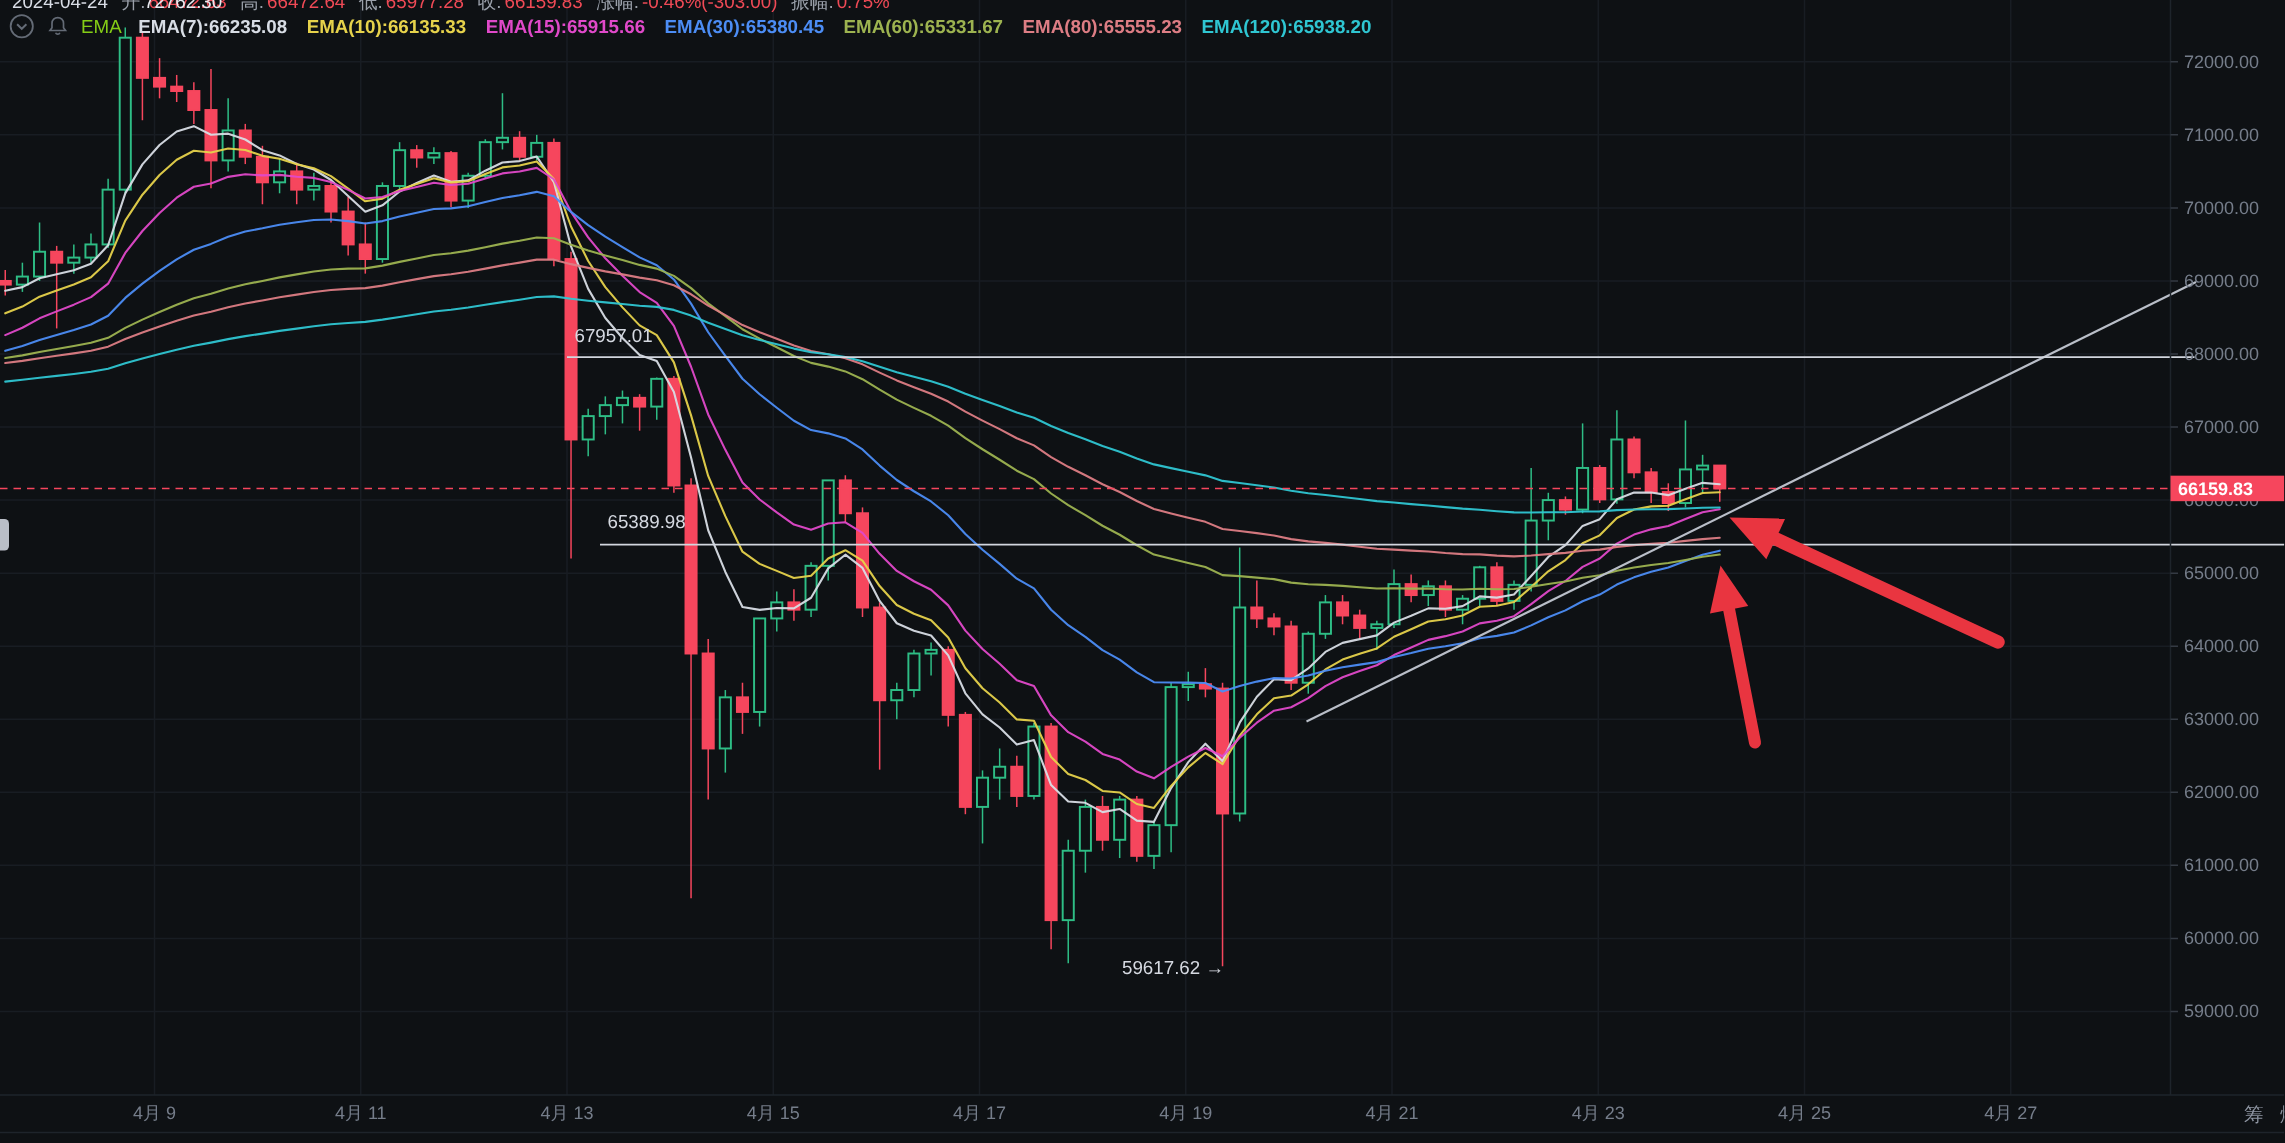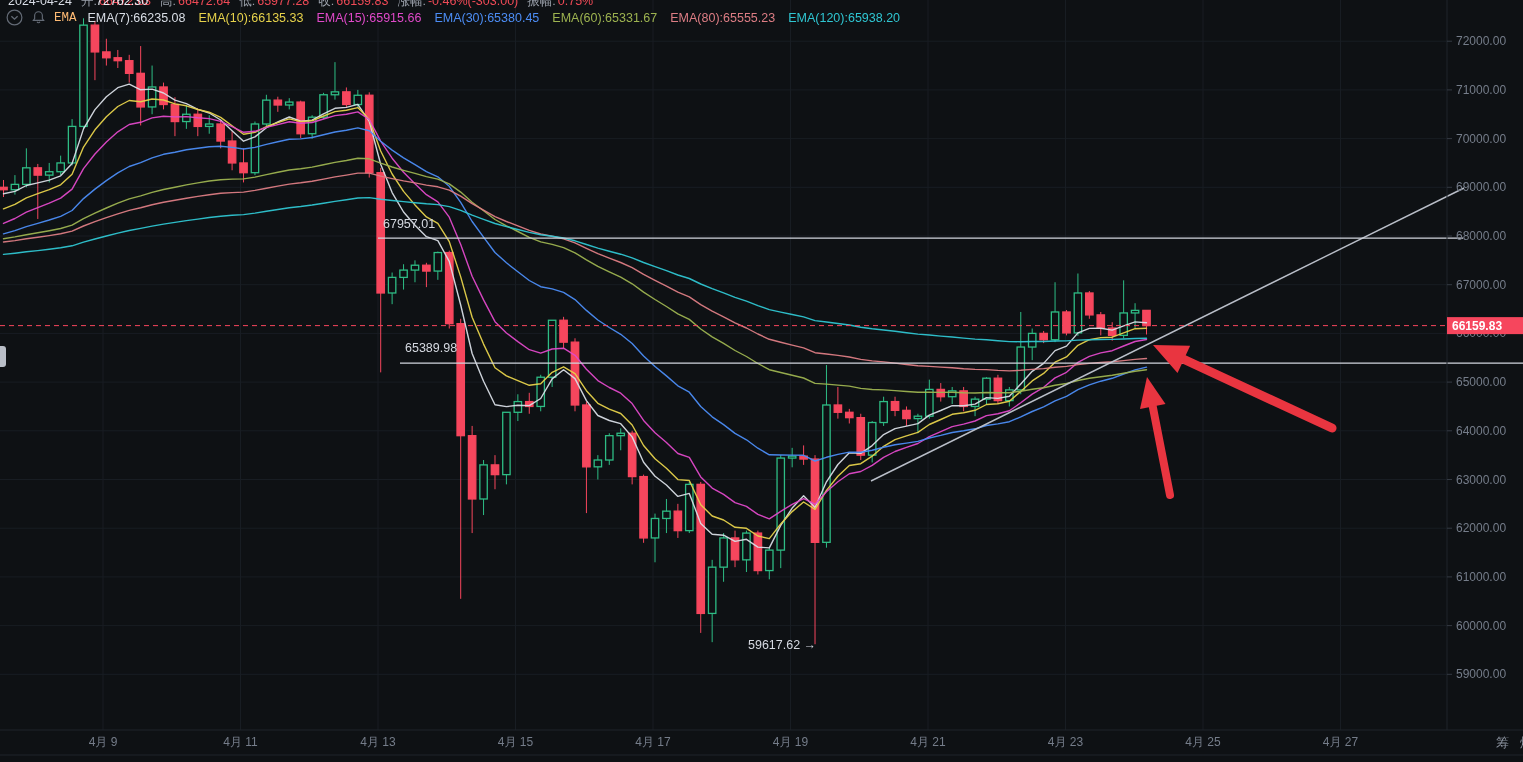--- a/index.html
+++ b/index.html
@@ -8,22 +8,22 @@
   #chart{position:absolute;left:0;top:0;z-index:1;}
   svg text{font-family:"Liberation Sans",sans-serif;}
   .row1{position:absolute;left:8px;top:-6px;z-index:5;display:flex;gap:9px;white-space:nowrap;
     font-size:12.5px;line-height:14px;}
   .row1 .date{color:#d9dde6;}
   .row1 .lbl{color:#9aa0aa;margin-right:2px;}
   .row1 .val{color:#ef4a56;}
   .ghost{position:absolute;left:96px;top:-6px;z-index:6;color:#e8ebf2;font-size:12.5px;line-height:14px;}
   .row2{position:absolute;left:6px;top:9px;z-index:5;display:flex;align-items:center;gap:7px;
     font-size:12.5px;white-space:nowrap;}
-  .ema-name{color:#fdba74;margin-right:4px;font-family:Liberation Mono, monospace;}
-  .ema-item{font-weight:400;margin-right:13px;}
+  .ema-name{color:#84cc16;margin-right:4px;}
+  .ema-item{font-weight:700;margin-right:13px;}
   .icon{display:inline-flex;align-items:center;justify-content:center;width:17px;height:17px;}
   .left-tab{position:absolute;left:0;top:346px;width:6px;height:21px;background:#b9bec7;
     border-radius:0 3px 3px 0;z-index:4;}
   .bottom-right{position:absolute;left:1496px;top:734px;z-index:5;color:#8f96a3;font-size:13px;
     display:flex;gap:11px;white-space:nowrap;}
 </style>
 </head>
 <body>
 
 <div id="screen">

